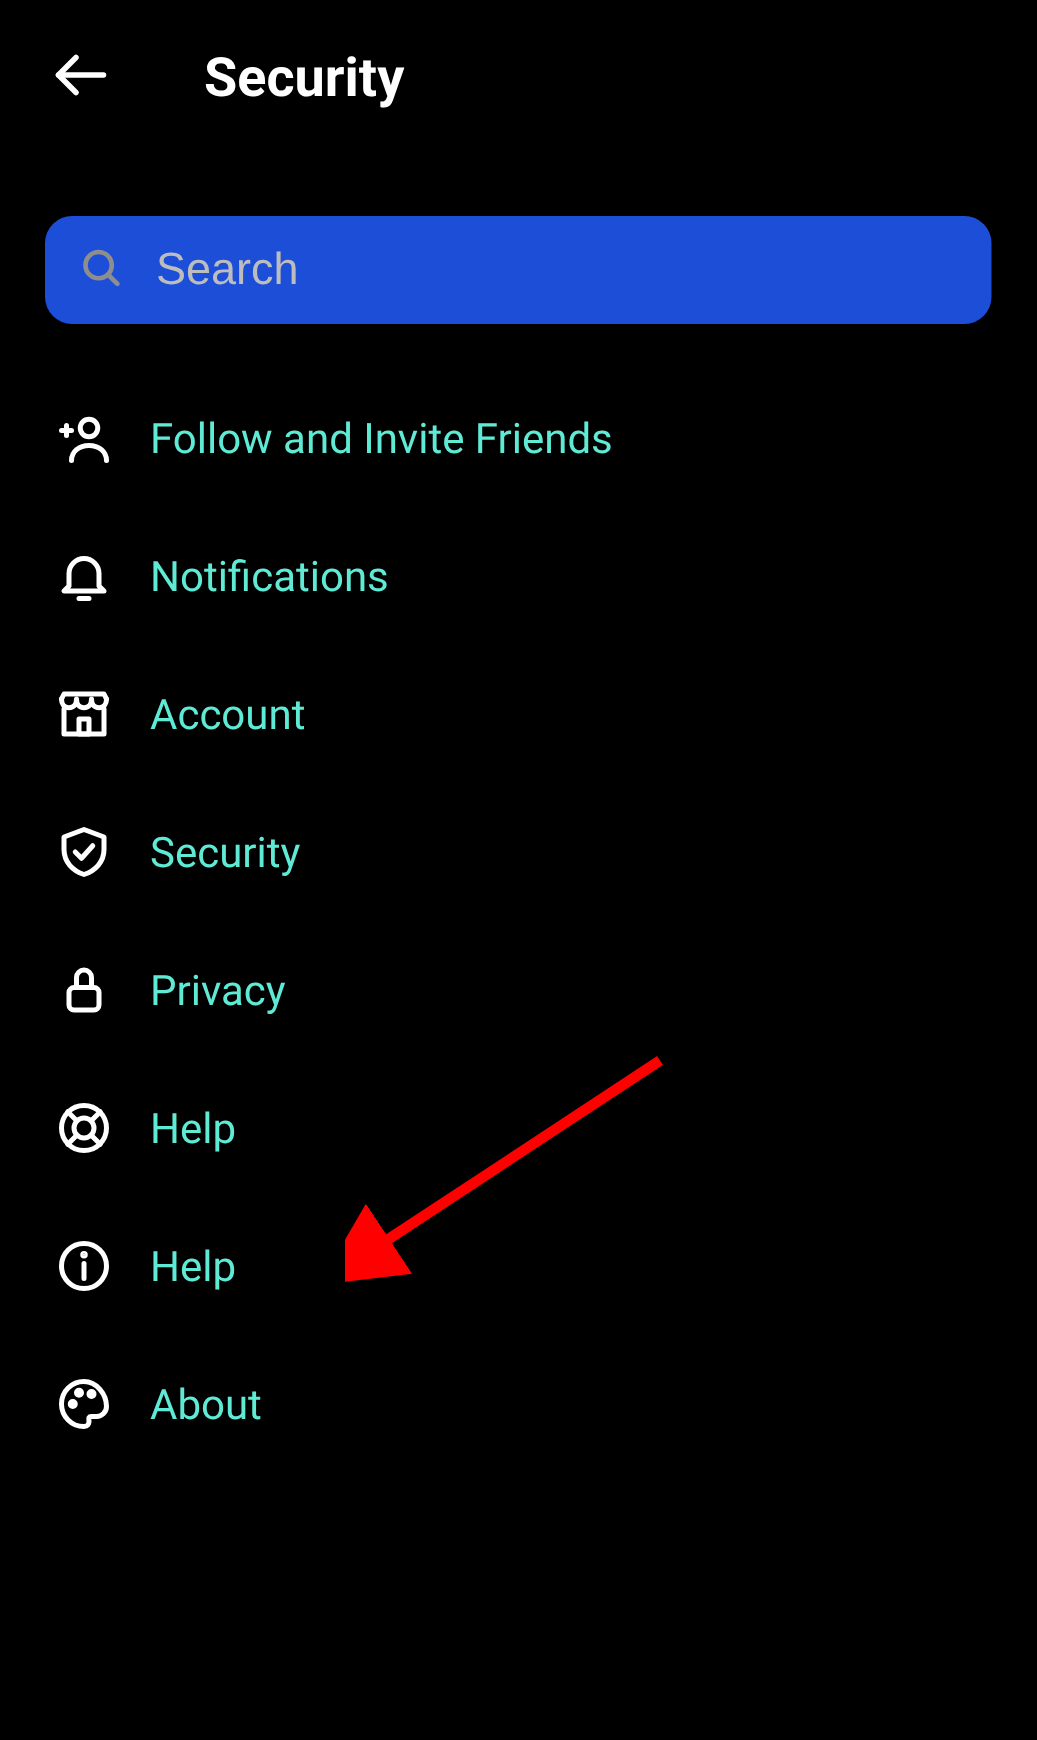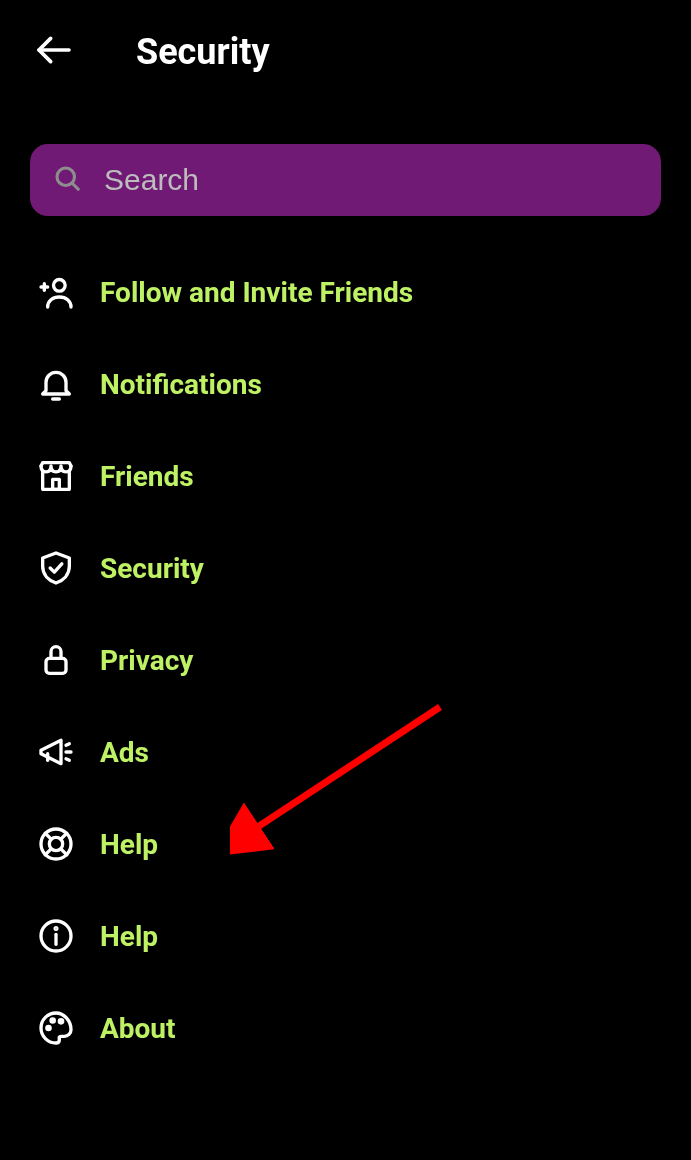--- a/index.html
+++ b/index.html
@@ -26,21 +26,21 @@
     cursor: pointer;
   }
   .back-btn svg { width: 40px; height: 40px; }
   .title {
     font-size: 36px;
     font-weight: 700;
     margin-left: 58px;
   }
   .search-wrap {
     margin: 48px 30px 30px 30px;
-    background: #701a75;
+    background: #1d4ed8;
     border-radius: 18px;
     height: 72px;
     display: flex;
     align-items: center;
     padding: 0 22px;
   }
   .search-wrap svg { width: 30px; height: 30px; flex-shrink:0; }
   .search-input {
     background: transparent;
     border: none;
@@ -65,23 +65,23 @@
     width: 44px;
     height: 44px;
     display: flex;
     align-items: center;
     justify-content: center;
     flex-shrink: 0;
   }
   .menu-icon svg { width: 40px; height: 40px; }
   .menu-label {
     font-size: 28px;
-    font-weight: 700;
+    font-weight: 400;
     margin-left: 22px;
-    color: #bef264;
+    color: #5eead4;
   }
   .arrow-annotation {
     position: absolute;
     left: 230px;
     top: 702px;
     pointer-events: none;
   }
 </style>
 </head>
 <body>
@@ -134,21 +134,21 @@
 
   <div class="menu-item">
     <span class="menu-icon">
       <svg viewBox="0 0 24 24" fill="none" stroke="#fff" stroke-width="2" stroke-linecap="round" stroke-linejoin="round">
         <path d="M4 10V20h16V10"></path>
         <path d="M3 6l1-2h16l1 2"></path>
         <path d="M3 6c0 2 1 3.5 3 3.5S9 8 9 6c0 2 1 3.5 3 3.5S15 8 15 6c0 2 1 3.5 3 3.5S21 8 21 6"></path>
         <rect x="10" y="14" width="4" height="6"></rect>
       </svg>
     </span>
-    <span class="menu-label">Friends</span>
+    <span class="menu-label">Account</span>
   </div>
 
   <div class="menu-item">
     <span class="menu-icon">
       <svg viewBox="0 0 24 24" fill="none" stroke="#fff" stroke-width="2" stroke-linecap="round" stroke-linejoin="round">
         <path d="M12 3l8 3v5c0 5-3.5 8.5-8 10-4.5-1.5-8-5-8-10V6l8-3z"></path>
         <polyline points="8.5 12 11 14.5 15.5 9.5"></polyline>
       </svg>
     </span>
     <span class="menu-label">Security</span>
@@ -157,32 +157,20 @@
   <div class="menu-item">
     <span class="menu-icon">
       <svg viewBox="0 0 24 24" fill="none" stroke="#fff" stroke-width="2" stroke-linecap="round" stroke-linejoin="round">
         <rect x="6" y="11" width="12" height="9" rx="2"></rect>
         <path d="M9 11V7a3 3 0 0 1 6 0v4"></path>
       </svg>
     </span>
     <span class="menu-label">Privacy</span>
   </div>
 
-  <div class="menu-item">
-    <span class="menu-icon">
-      <svg viewBox="0 0 24 24" fill="none" stroke="#fff" stroke-width="2" stroke-linecap="round" stroke-linejoin="round">
-        <path d="M3 11l12-6v14L3 13v-2z"></path>
-        <path d="M7 13v4"></path>
-        <line x1="18" y1="8" x2="20" y2="7"></line>
-        <line x1="18" y1="12" x2="21" y2="12"></line>
-        <line x1="18" y1="16" x2="20" y2="17"></line>
-      </svg>
-    </span>
-    <span class="menu-label">Ads</span>
-  </div>
 
 
   <div class="menu-item">
     <span class="menu-icon">
       <svg viewBox="0 0 24 24" fill="none" stroke="#fff" stroke-width="2" stroke-linecap="round" stroke-linejoin="round">
         <circle cx="12" cy="12" r="9"></circle>
         <circle cx="12" cy="12" r="4"></circle>
         <line x1="5.5" y1="5.5" x2="9" y2="9"></line>
         <line x1="15" y1="9" x2="18.5" y2="5.5"></line>
         <line x1="15" y1="15" x2="18.5" y2="18.5"></line>

